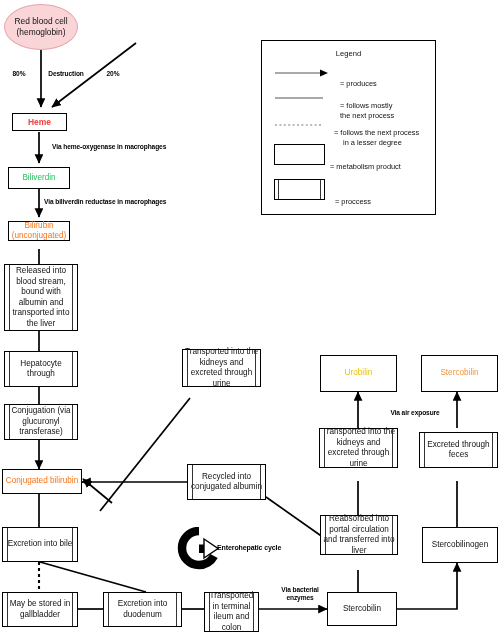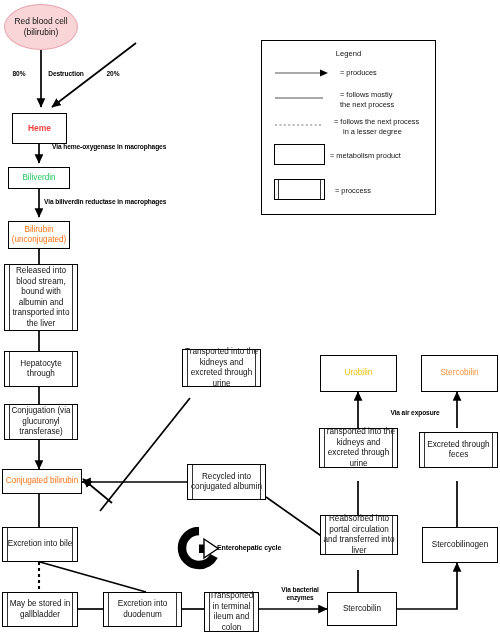--- a/index.html
+++ b/index.html
@@ -73,21 +73,21 @@
   #legend {
     position: absolute;
     border: 1.4px solid #000;
     background: #fff;
   }
   #legend .ltitle {
     position: absolute; width: 100%;
     text-align: center;
     font-size: 7.6px; color: #111;
   }
-  .lrow { position: absolute; font-size: 7.4px; color: #111; line-height: 1.3; }
+  .lrow { position: absolute; font-size: 7.4px; color: #111; line-height: 1.3; margin-top: 11px; }
   .lsample { position: absolute; }
   .lbox {
     position: absolute; background:#fff; border: 1.3px solid #000;
   }
   .lbox.proc::before, .lbox.proc::after {
     content:""; position:absolute; top:0; bottom:0; width:0;
     border-left: 1.1px solid #333;
   }
   .lbox.proc::before { left: 3px; }
   .lbox.proc::after  { right: 3px; }
@@ -154,34 +154,34 @@
 
       <line x1="100" y1="511" x2="190" y2="398"></line>
 
       <line x1="112" y1="503" x2="83" y2="479" marker-end="url(#ah)"></line>
     </g>
   </svg>
 
   <div class="ellipse" style="left:4px; top:4px; width:74px; height:46px;">
     <span class="txt">
       <span>Red blood cell</span><br>
-      <span>(bilirubin)</span>
+      <span>(hemoglobin)</span>
     </span>
   </div>
 
 
-  <div class="node" style="left:12px; top:113px; width:55px; height:31px; color:#ef4444; font-weight:bold; font-size:8.5px;">
+  <div class="node" style="left:12px; top:113px; width:55px; height:18px; color:#ef4444; font-weight:bold; font-size:8.5px;">
     <span class="txt">Heme</span>
   </div>
 
   <div class="node" style="left:8px; top:167px; width:62px; height:22px; color:#22c55e;">
     <span class="txt">Biliverdin</span>
   </div>
 
-  <div class="node" style="left:8px; top:221px; width:62px; height:28px; color:#f97316;">
+  <div class="node" style="left:8px; top:221px; width:62px; height:20px; color:#f97316;">
     <span class="txt">
       <span>Bilirubin</span><br>
       <span>(unconjugated)</span>
     </span>
   </div>
 
   <div class="node process" style="left:4px; top:264px; width:74px; height:67px;">
     <span class="txt">Released into blood stream, bound with albumin and transported into the liver</span>
   </div>
 

